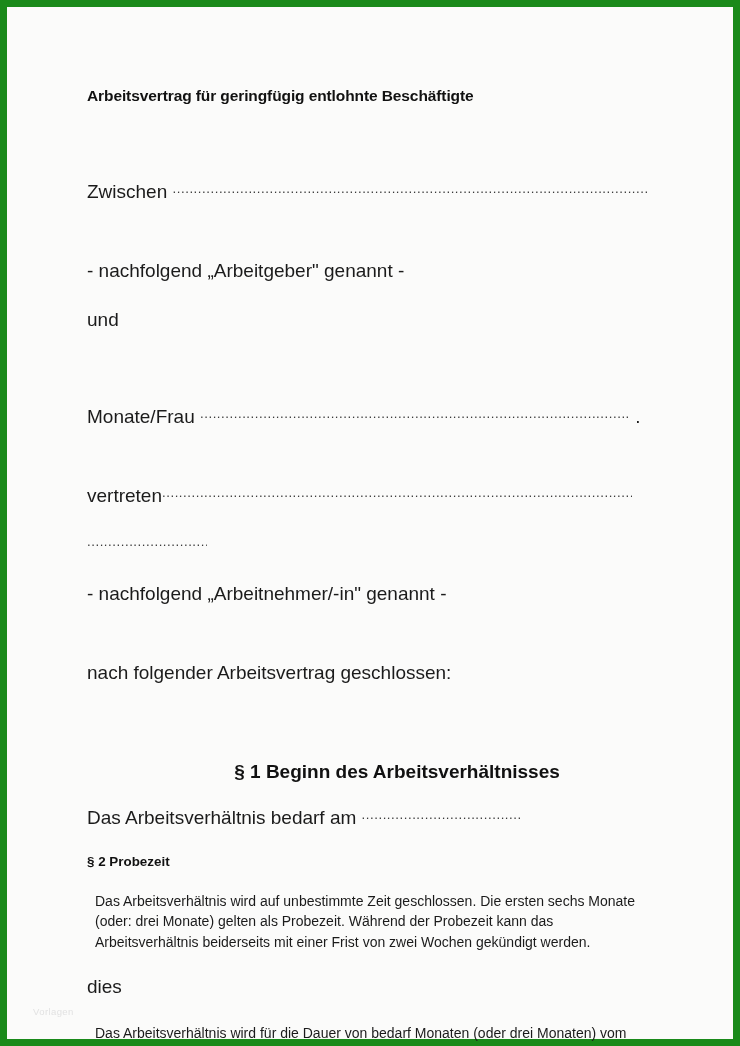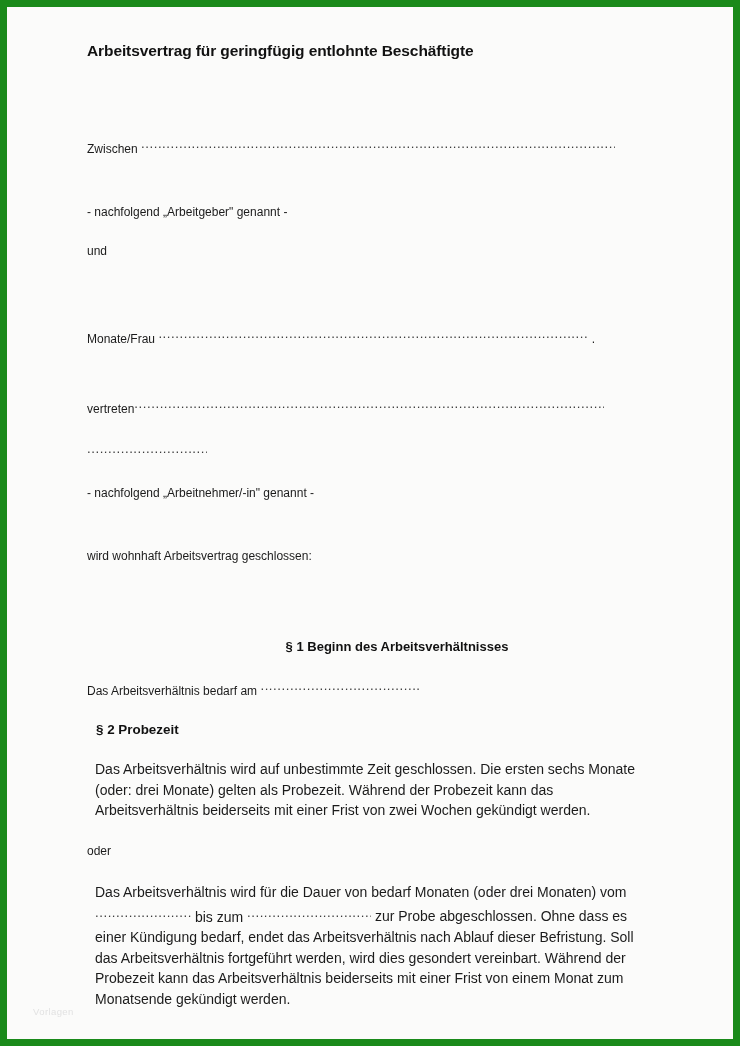--- a/index.html
+++ b/index.html
@@ -24,63 +24,63 @@
     border: 7px solid #1a8a1a;
     background: #fafafa;
   }
 
   .page-sheet {
     position: relative;
     box-sizing: border-box;
     width: 100%;
     height: 100%;
     background: #fbfbfa;
-    padding: 35px 62px 0 80px;
+    padding: 80px 62px 0 80px;
   }
 
   
   .doc-title {
     font-size: 15.5px;
     font-weight: bold;
     color: #111111;
     letter-spacing: -0.1px;
     margin: 0 0 74px 0;
   }
 
   .line {
-    font-size: 12px;
+    font-size: 19px;
     color: #1b1b1b;
-    margin: 0 0 22px 0;
+    margin: 6px 0 22px 0;
     line-height: 1.42;
     white-space: nowrap;
   }
 
   .para {
     font-size: 14px;
     color: #1b1b1b;
     margin: 0 0 22px 8px;
     line-height: 1.47;
     max-width: 558px;
     text-align: left;
   }
 
   .sec-head-center {
-    font-size: 13px;
+    font-size: 19px;
     font-weight: bold;
     color: #111111;
     text-align: center;
     margin: 0 0 22px 0;
     padding-left: 36px;
   }
 
   .sec-head-left {
     font-size: 13.4px;
     font-weight: bold;
     color: #111111;
-    margin: 0 0 22px 9px;
+    margin: 0 0 22px 0;
   }
 
   
   .dots {
     display: inline-block;
     vertical-align: baseline;
     overflow: hidden;
     white-space: nowrap;
     color: #3a3a3a;
     font-size: 13.2px;
@@ -154,36 +154,36 @@
       <span>vertreten</span><span class="dots d-wohnhaft"></span>
     </p>
     <p class="line">
       <span class="dots d-wohnhaft2"></span>
     </p>
 
     <p class="line">- nachfolgend „Arbeitnehmer/-in" genannt -</p>
 
     <div class="gap-md"></div>
 
-    <p class="line">wird wohnhaft Arbeitsvertrag geschlossen:</p>
+    <p class="line">nach folgender Arbeitsvertrag geschlossen:</p>
 
     <div class="gap-xl"></div>
 
     <h2 class="sec-head-center">§ 1 Beginn des Arbeitsverhältnisses</h2>
 
     <p class="line">
       <span>Das Arbeitsverhältnis bedarf am</span>
       <span class="dots d-beginn"></span>
     </p>
 
     <h2 class="sec-head-left">§ 2 Probezeit</h2>
 
     <p class="para">Das Arbeitsverhältnis wird auf unbestimmte Zeit geschlossen. Die ersten sechs Monate (oder: drei Monate) gelten als Probezeit. Während der Probezeit kann das Arbeitsverhältnis beiderseits mit einer Frist von zwei Wochen gekündigt werden.</p>
 
-    <p class="line">oder</p>
+    <p class="line">dies</p>
 
     <p class="para">
       <span>Das Arbeitsverhältnis wird für die Dauer von bedarf Monaten (oder drei Monaten) vom</span>
       <span class="nowrap-run">
         <span class="dots d-vom"></span>
         <span>bis zum</span>
         <span class="dots d-biszum"></span>
       </span>
       <span>zur Probe abgeschlossen. Ohne dass es einer Kündigung bedarf, endet das Arbeitsverhältnis nach Ablauf dieser Befristung. Soll das Arbeitsverhältnis fortgeführt werden, wird dies gesondert vereinbart. Während der Probezeit kann das Arbeitsverhältnis beiderseits mit einer Frist von einem Monat zum Monatsende gekündigt werden.</span>
     </p>

